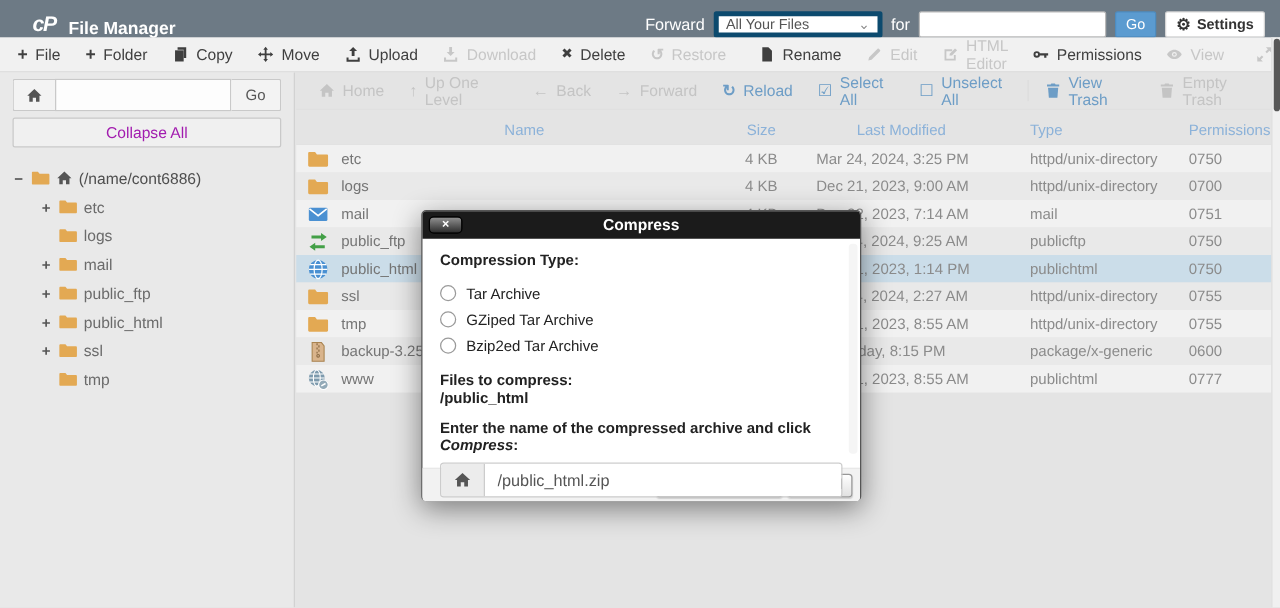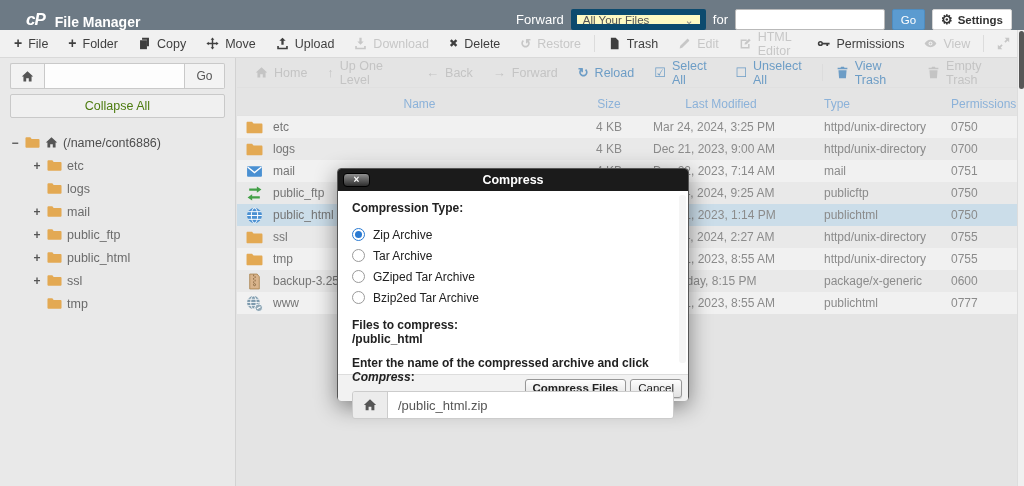--- a/index.html
+++ b/index.html
@@ -6,21 +6,21 @@
   html,body { width:1024px; height:486px; overflow:hidden; }
   body { font-family:"Liberation Sans", sans-serif; background:#e4e4e4; position:relative; }
 
   
   #topbar { position:absolute; left:0; top:0; width:1024px; height:30px;
     background:#6d7a85; display:flex; align-items:flex-end; padding:0 8px; }
   #brand { color:#fff; font-weight:bold; font-size:17px; font-style:italic; letter-spacing:-1px; margin:0 10px 0 18px; }
   #apptitle { color:#fff; font-size:14px; font-weight:700; }
   #searcharea { margin-left:auto; display:flex; align-items:center; gap:7px; margin-right:4px; }
   #searcharea .wlabel { color:#fff; font-size:13px; }
-  #scope { width:135px; height:21px; background:#fef9c3; border:6px solid #0c4a6e; border-radius:2px;
+  #scope { width:135px; height:21px; background:#ffffff; border:4px solid #0c4a6e; border-radius:2px;
     display:flex; align-items:center; font-size:11.5px; color:#555; padding:0 6px; }
   #scope .chev { margin-left:auto; color:#888; font-size:11px; line-height:8px; }
   #searchinput { width:150px; height:21px; border:1px solid #b9b9b9; border-radius:2px; background:#fff; font-size:12px; padding:0 5px; }
   #gobtn { width:33px; height:21px; background:#5b9bd0; border:1px solid #4e8cbf; border-radius:2px;
     color:#fff; font-size:11.5px; cursor:pointer; }
   #settingsbtn { height:21px; background:#fff; border:1px solid #d5d5d5; border-radius:2px; color:#333;
     font-size:11.5px; font-weight:600; padding:0 8px; display:flex; align-items:center; gap:5px; cursor:pointer; }
 
   
   #toolbar { position:absolute; left:0; top:30px; width:1024px; height:28px; background:#f1f1f1;
@@ -38,21 +38,21 @@
   
   #sidebar { position:absolute; left:0; top:58px; width:236px; height:428px; background:#e9e9e9;
     border-right:1px solid #d2d2d2; padding:5px 10px; }
   #pathgroup { display:flex; height:26px; }
   #homebtn { width:34px; background:#f3f3f3; border:1px solid #c9c9c9; border-right:none; border-radius:2px 0 0 2px;
     display:flex; align-items:center; justify-content:center; color:#555; cursor:pointer; }
   #treepath { flex:1; border:1px solid #c9c9c9; background:#fdfdfd; font-size:12px; padding:0 6px; min-width:0; }
   #sbgobtn { width:40px; background:#f3f3f3; border:1px solid #c9c9c9; border-left:none; border-radius:0 2px 2px 0;
     font-size:12px; color:#555; cursor:pointer; }
   #collapsebtn { margin-top:5px; width:100%; height:24px; background:#f0f0f0; border:1px solid #c9c9c9;
-    border-radius:2px; font-size:12.5px; color:#4d7c0f; cursor:pointer; }
+    border-radius:2px; font-size:12.5px; color:#a21caf; cursor:pointer; }
   #tree { margin-top:13px; font-size:12.5px; color:#6b6b6b; }
   .tree-row { display:flex; align-items:center; height:23px; gap:5px; cursor:pointer; }
   .tree-row .toggle { width:10px; text-align:center; font-weight:bold; color:#555; font-size:12px; }
   .tree-row.child { padding-left:22px; }
   .tree-root-label { color:#4e4e4e; }
 
   
   #main { position:absolute; left:237px; top:58px; right:0; height:428px; }
   #navbar { height:30px; display:flex; align-items:center; padding:0 8px; border-bottom:1px solid #e0e0e0; }
   .nav-item { display:flex; align-items:center; gap:6px; padding:0 10px; font-size:12.5px; color:#6d9dc6; cursor:pointer; }
@@ -252,21 +252,21 @@
     </span>
     <span class="tb-item disabled">
       <span class="uicon ui-restore">↺</span>
       <span>Restore</span>
     </span>
     <span class="tb-div"></span>
     <span class="tb-item">
       <svg class="svgi" viewBox="0 0 16 16" style="width: 13px; height: 13px;">
         <use href="#i-page"></use>
       </svg>
-      <span>Trash</span>
+      <span>Rename</span>
     </span>
     <span class="tb-item disabled">
       <svg class="svgi" viewBox="0 0 16 16" style="width: 13px; height: 13px;">
         <use href="#i-pencil"></use>
       </svg>
       <span>Edit</span>
     </span>
     <span class="tb-item disabled">
       <svg class="svgi" viewBox="0 0 16 16" style="width: 13px; height: 13px;">
         <use href="#i-edit-square"></use>
@@ -538,26 +538,20 @@
 
 <div id="modal">
   <div id="modal-header">
     <div id="modal-close">×</div>
     <span id="modal-title">Compress</span>
   </div>
   <div id="modal-body">
     <div class="m-bold">Compression Type:</div>
     <div id="radio-list">
         <div class="radio-row">
-          <span class="radio sel">
-            <span class="dot"></span>
-          </span>
-          <span class="radio-label">Zip Archive</span>
-        </div>
-        <div class="radio-row">
           <span class="radio">
             <span class="dot"></span>
           </span>
           <span class="radio-label">Tar Archive</span>
         </div>
         <div class="radio-row">
           <span class="radio">
             <span class="dot"></span>
           </span>
           <span class="radio-label">GZiped Tar Archive</span>

